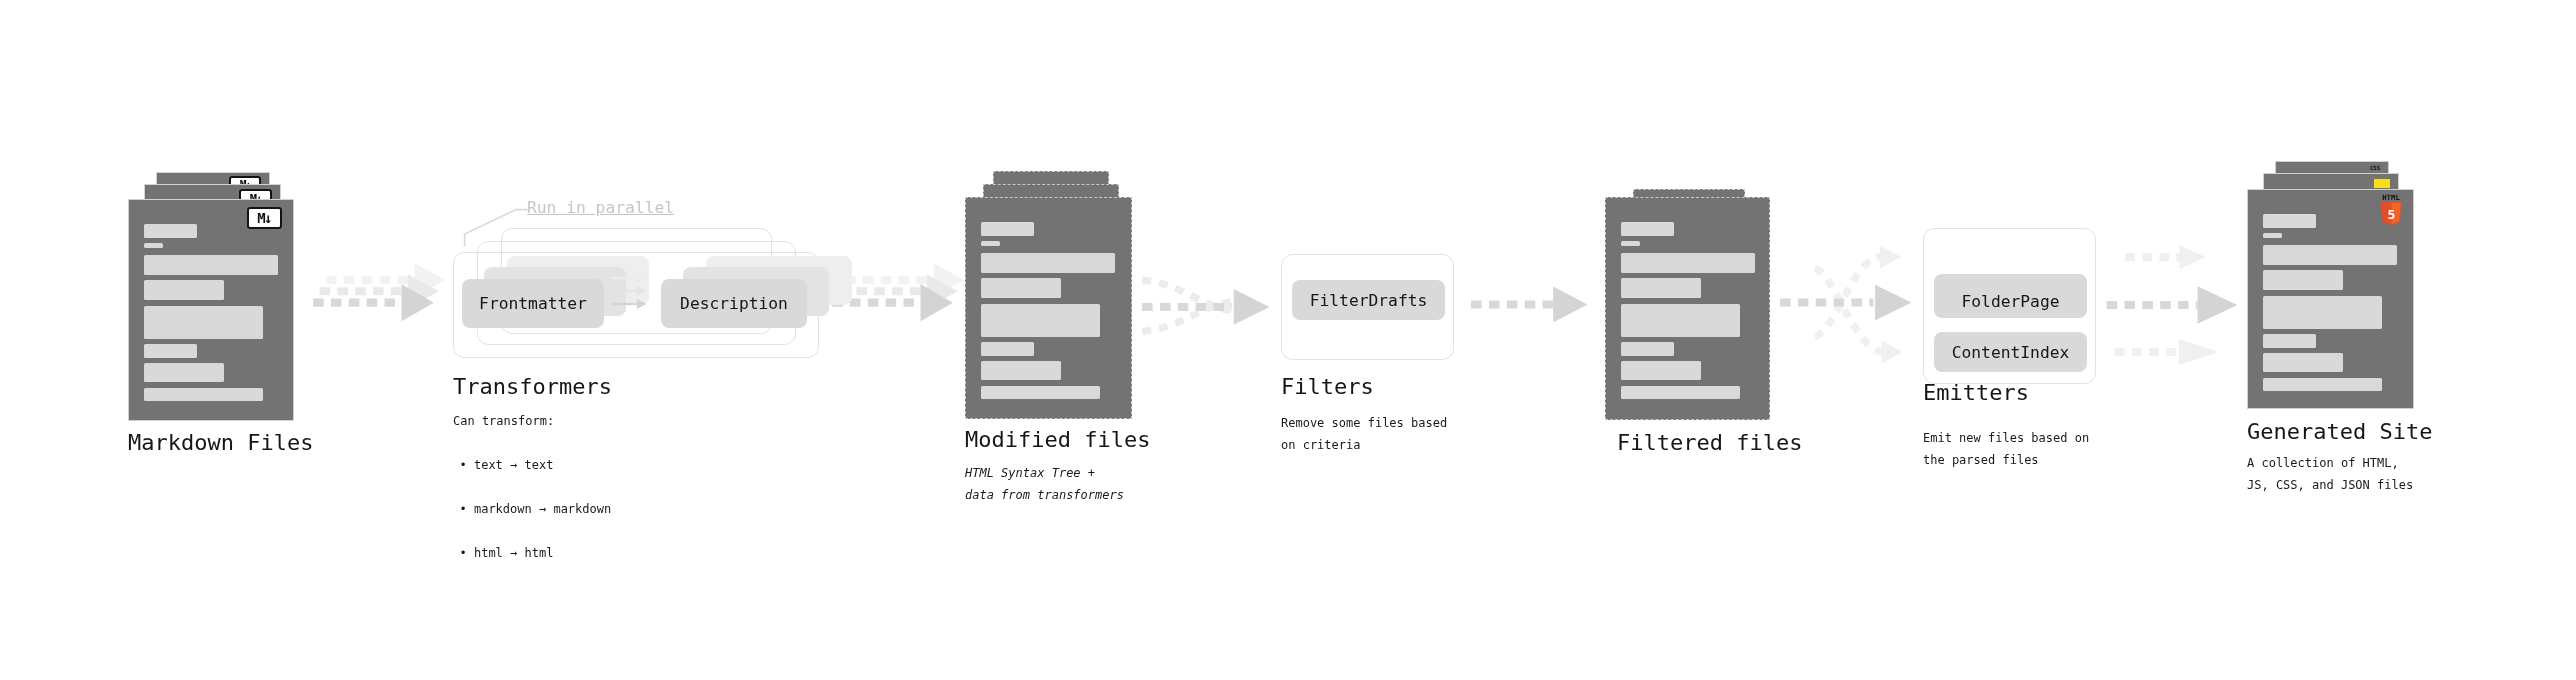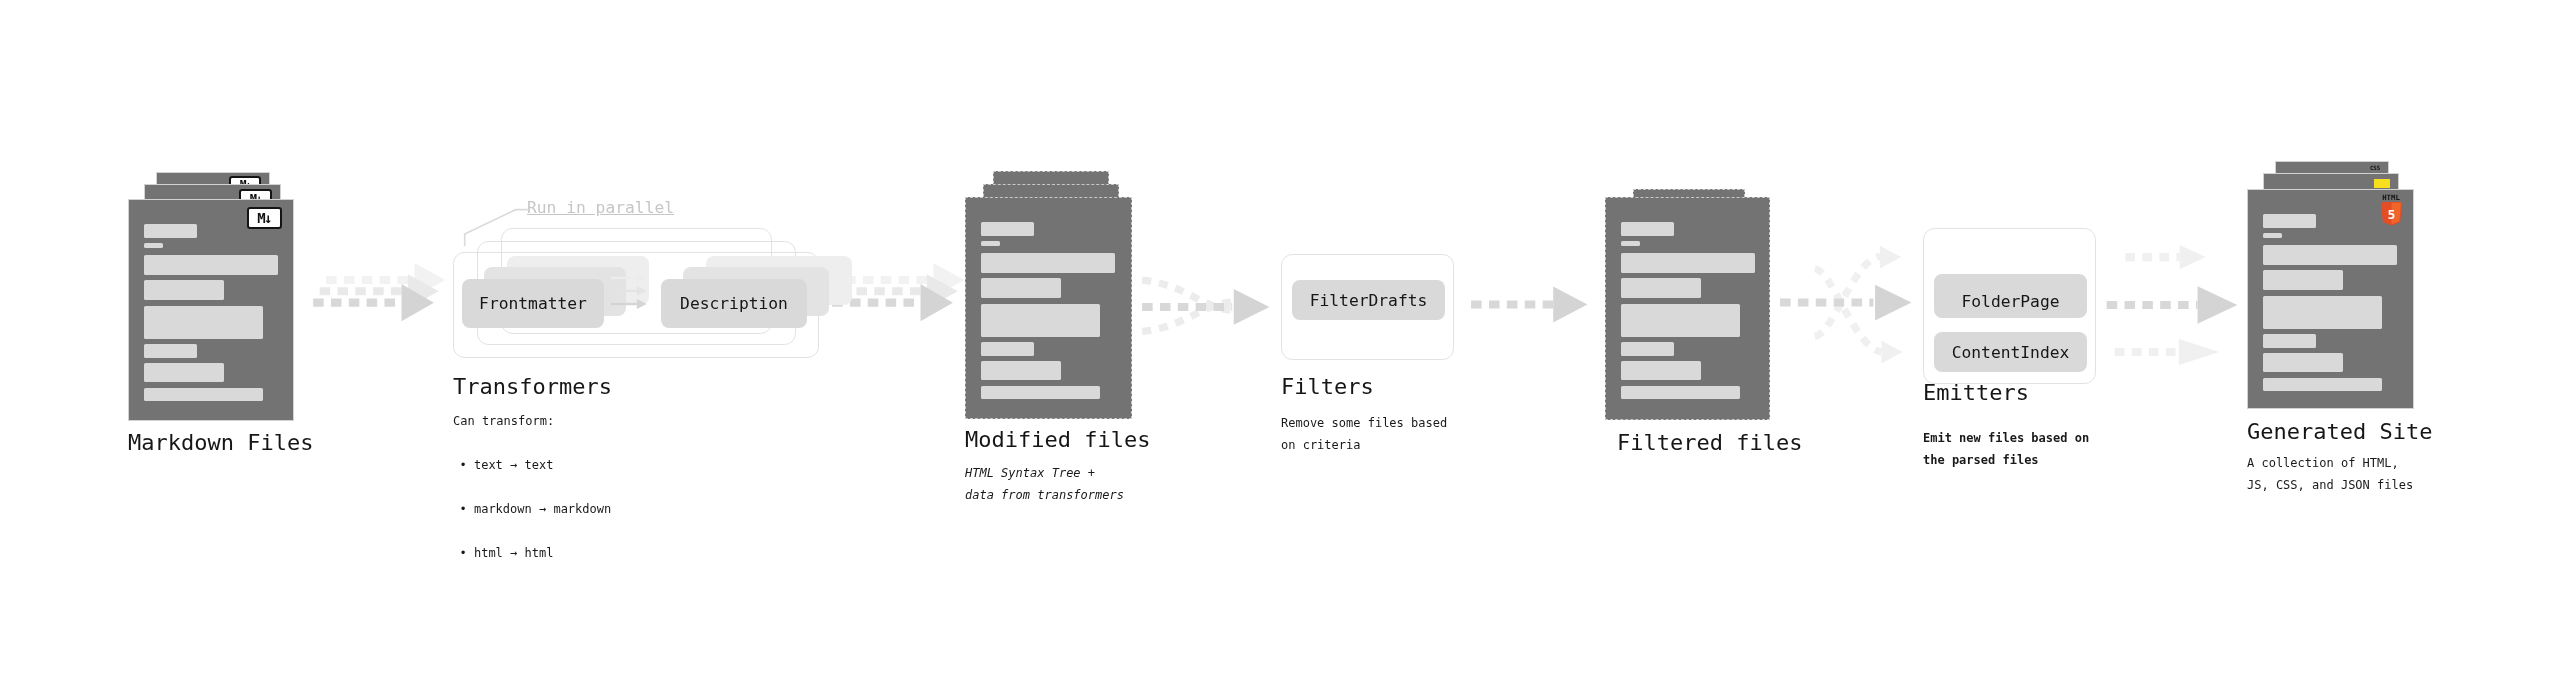--- a/index.html
+++ b/index.html
@@ -186,21 +186,21 @@
     <line x1="5" y1="82" x2="120" y2="82" stroke="#d8d8d8" stroke-width="10" stroke-dasharray="13 9"></line>
     <polygon points="122,60 122,104 167,82" fill="#d4d4d4"></polygon>
   </svg>
 
   <div>
     <div class="frame" style="left:1923px;top:228px;width:173px;height:156px;"></div>
     <div class="node" style="left:1934px;top:238px;width:153px;height:34px;margin-top:36px;">ContentPage</div>
     <div class="node" style="left:1934px;top:284px;width:153px;height:34px;">FolderPage</div>
     <div class="node" style="left:1934px;top:332px;width:153px;height:40px;">ContentIndex</div>
     <div class="title" style="left:1923px;top:382px;">Emitters</div>
-    <div class="sub" style="left:1923px;top:427px;font-weight:bold;">Emit new files based on
+    <div class="sub" style="left:1923px;top:427px;">Emit new files based on
 the parsed files</div>
   </div>
 
   <svg class="abs" style="left:2105px;top:240px;" width="138" height="134" viewBox="0 0 170 165">
     <line x1="25" y1="21" x2="92" y2="21" stroke="#f0f0f0" stroke-width="10" stroke-dasharray="12 9"></line>
     <polygon points="92,6 92,36 124,21" fill="#f0f0f0"></polygon>
     <line x1="2" y1="80" x2="114" y2="80" stroke="#d8d8d8" stroke-width="10" stroke-dasharray="13 9"></line>
     <polygon points="114,57 114,103 163,80" fill="#d4d4d4"></polygon>
     <line x1="12" y1="138" x2="91" y2="138" stroke="#f0f0f0" stroke-width="10" stroke-dasharray="12 9"></line>
     <polygon points="91,122 91,154 141,138" fill="#f0f0f0"></polygon>

